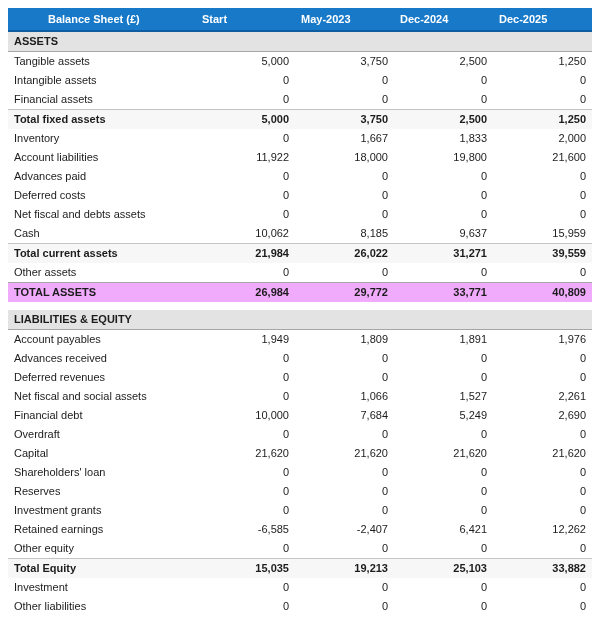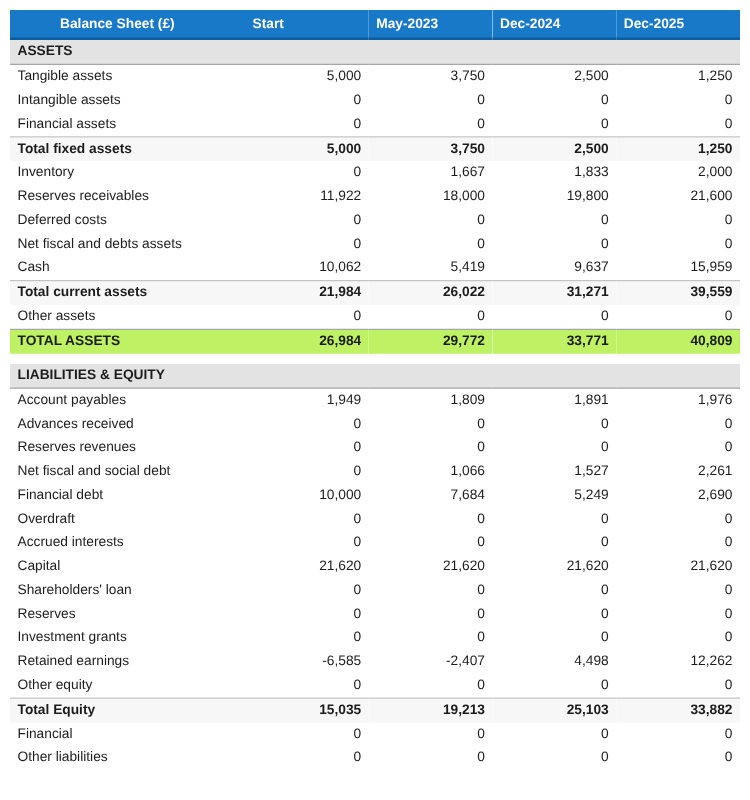--- a/index.html
+++ b/index.html
@@ -52,21 +52,21 @@
     font-weight: 700;
     border-bottom: 1px solid #a6a6a6;
   }
   tr.row-subtotal td {
     background: #f7f7f7;
     font-weight: 700;
     border-top: 1px solid #c4c4c4;
     margin-top: 31px;
   }
   tr.row-grand td {
-    background: #bef264;
+    background: #f0abfc;
     font-weight: 700;
     border-top: 1px solid #a6a6a6;
   }
   tr.row-spacer td {
     background: #ffffff;
     height: 8px;
     padding: 0;
     border: none;
   }
 </style>
@@ -124,44 +124,51 @@
           <td class="num-cell">1,250</td>
         </tr>
         <tr class="row-data">
           <td class="label-cell">Inventory</td>
           <td class="num-cell">0</td>
           <td class="num-cell">1,667</td>
           <td class="num-cell">1,833</td>
           <td class="num-cell">2,000</td>
         </tr>
         <tr class="row-data">
-          <td class="label-cell">Reserves receivables</td>
+          <td class="label-cell">Account liabilities</td>
           <td class="num-cell">11,922</td>
           <td class="num-cell">18,000</td>
           <td class="num-cell">19,800</td>
           <td class="num-cell">21,600</td>
         </tr>
         <tr class="row-data">
+          <td class="label-cell">Advances paid</td>
+          <td class="num-cell">0</td>
+          <td class="num-cell">0</td>
+          <td class="num-cell">0</td>
+          <td class="num-cell">0</td>
+        </tr>
+        <tr class="row-data">
           <td class="label-cell">Deferred costs</td>
           <td class="num-cell">0</td>
           <td class="num-cell">0</td>
           <td class="num-cell">0</td>
           <td class="num-cell">0</td>
         </tr>
         <tr class="row-data">
           <td class="label-cell">Net fiscal and debts assets</td>
           <td class="num-cell">0</td>
           <td class="num-cell">0</td>
           <td class="num-cell">0</td>
           <td class="num-cell">0</td>
         </tr>
         <tr class="row-data">
           <td class="label-cell">Cash</td>
           <td class="num-cell">10,062</td>
-          <td class="num-cell">5,419</td>
+          <td class="num-cell">8,185</td>
           <td class="num-cell">9,637</td>
           <td class="num-cell">15,959</td>
         </tr>
         <tr class="row-subtotal">
           <td class="label-cell">Total current assets</td>
           <td class="num-cell">21,984</td>
           <td class="num-cell">26,022</td>
           <td class="num-cell">31,271</td>
           <td class="num-cell">39,559</td>
         </tr>
@@ -193,55 +200,48 @@
           <td class="num-cell">1,976</td>
         </tr>
         <tr class="row-data">
           <td class="label-cell">Advances received</td>
           <td class="num-cell">0</td>
           <td class="num-cell">0</td>
           <td class="num-cell">0</td>
           <td class="num-cell">0</td>
         </tr>
         <tr class="row-data">
-          <td class="label-cell">Reserves revenues</td>
-          <td class="num-cell">0</td>
-          <td class="num-cell">0</td>
-          <td class="num-cell">0</td>
-          <td class="num-cell">0</td>
-        </tr>
-        <tr class="row-data">
-          <td class="label-cell">Net fiscal and social debt</td>
+          <td class="label-cell">Deferred revenues</td>
+          <td class="num-cell">0</td>
+          <td class="num-cell">0</td>
+          <td class="num-cell">0</td>
+          <td class="num-cell">0</td>
+        </tr>
+        <tr class="row-data">
+          <td class="label-cell">Net fiscal and social assets</td>
           <td class="num-cell">0</td>
           <td class="num-cell">1,066</td>
           <td class="num-cell">1,527</td>
           <td class="num-cell">2,261</td>
         </tr>
         <tr class="row-data">
           <td class="label-cell">Financial debt</td>
           <td class="num-cell">10,000</td>
           <td class="num-cell">7,684</td>
           <td class="num-cell">5,249</td>
           <td class="num-cell">2,690</td>
         </tr>
         <tr class="row-data">
           <td class="label-cell">Overdraft</td>
           <td class="num-cell">0</td>
           <td class="num-cell">0</td>
           <td class="num-cell">0</td>
           <td class="num-cell">0</td>
         </tr>
         <tr class="row-data">
-          <td class="label-cell">Accrued interests</td>
-          <td class="num-cell">0</td>
-          <td class="num-cell">0</td>
-          <td class="num-cell">0</td>
-          <td class="num-cell">0</td>
-        </tr>
-        <tr class="row-data">
           <td class="label-cell">Capital</td>
           <td class="num-cell">21,620</td>
           <td class="num-cell">21,620</td>
           <td class="num-cell">21,620</td>
           <td class="num-cell">21,620</td>
         </tr>
         <tr class="row-data">
           <td class="label-cell">Shareholders' loan</td>
           <td class="num-cell">0</td>
           <td class="num-cell">0</td>
@@ -259,39 +259,39 @@
           <td class="label-cell">Investment grants</td>
           <td class="num-cell">0</td>
           <td class="num-cell">0</td>
           <td class="num-cell">0</td>
           <td class="num-cell">0</td>
         </tr>
         <tr class="row-data">
           <td class="label-cell">Retained earnings</td>
           <td class="num-cell">-6,585</td>
           <td class="num-cell">-2,407</td>
-          <td class="num-cell">4,498</td>
+          <td class="num-cell">6,421</td>
           <td class="num-cell">12,262</td>
         </tr>
         <tr class="row-data">
           <td class="label-cell">Other equity</td>
           <td class="num-cell">0</td>
           <td class="num-cell">0</td>
           <td class="num-cell">0</td>
           <td class="num-cell">0</td>
         </tr>
         <tr class="row-subtotal">
           <td class="label-cell">Total Equity</td>
           <td class="num-cell">15,035</td>
           <td class="num-cell">19,213</td>
           <td class="num-cell">25,103</td>
           <td class="num-cell">33,882</td>
         </tr>
         <tr class="row-data">
-          <td class="label-cell">Financial</td>
+          <td class="label-cell">Investment</td>
           <td class="num-cell">0</td>
           <td class="num-cell">0</td>
           <td class="num-cell">0</td>
           <td class="num-cell">0</td>
         </tr>
         <tr class="row-data">
           <td class="label-cell">Other liabilities</td>
           <td class="num-cell">0</td>
           <td class="num-cell">0</td>
           <td class="num-cell">0</td>

